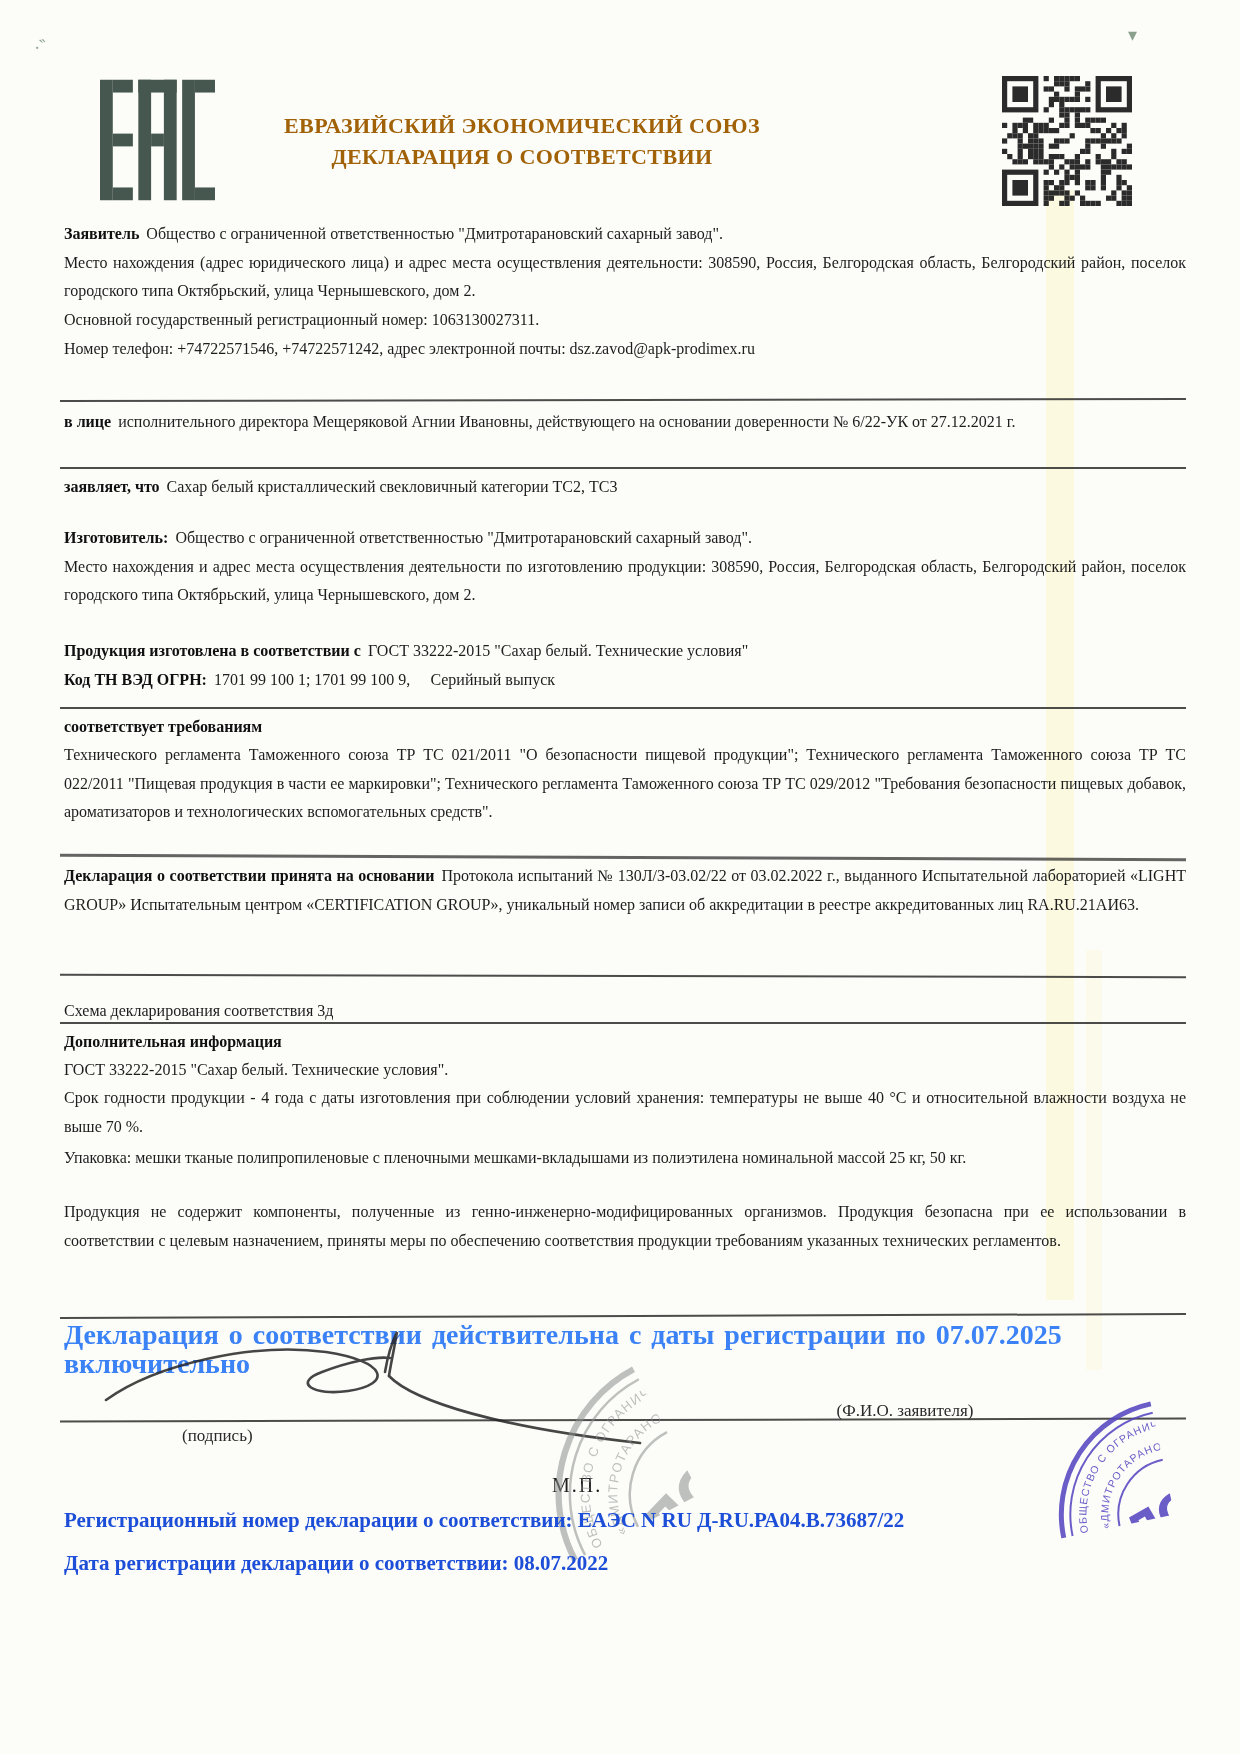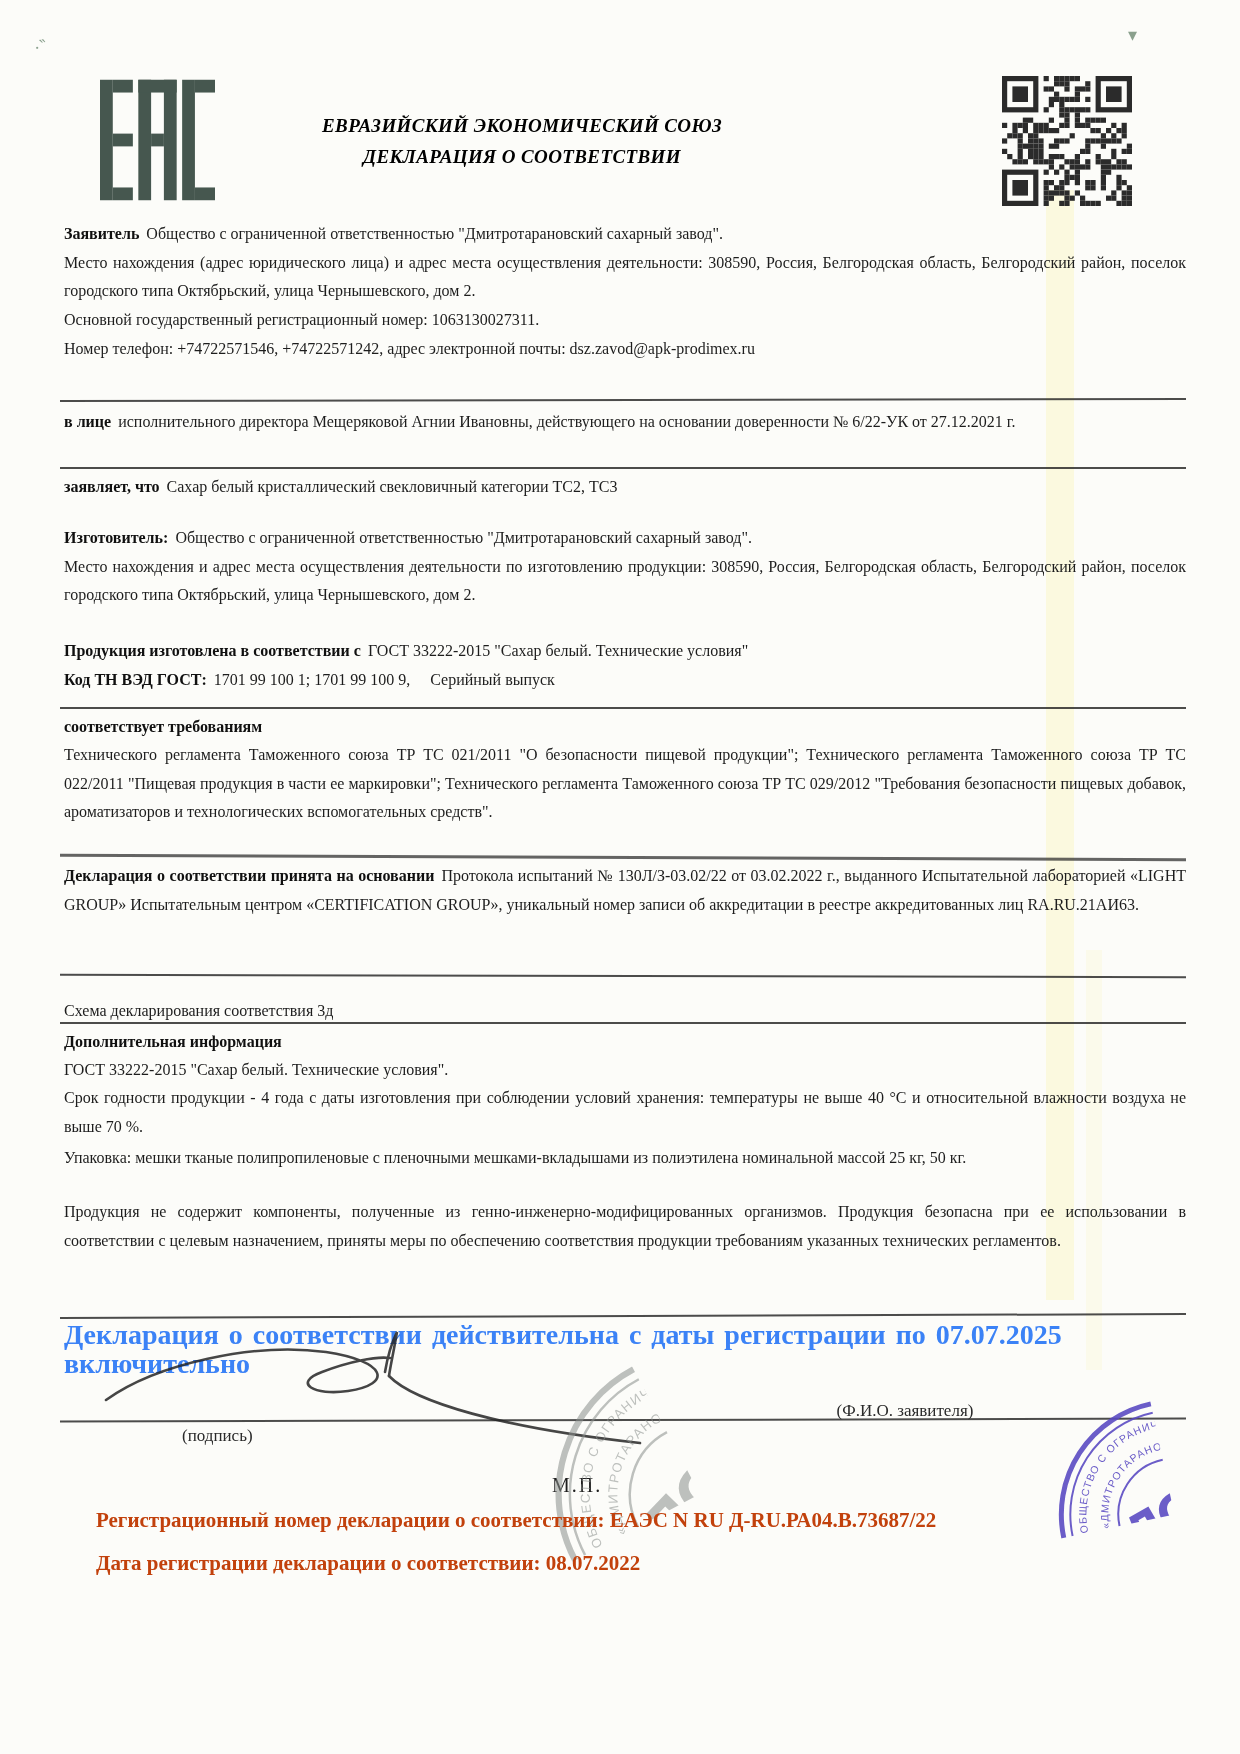--- a/index.html
+++ b/index.html
@@ -8,25 +8,25 @@
     background:#fcfcf9;overflow:hidden;
     font-family:"Liberation Serif","DejaVu Serif",serif;
     color:#1d1d1d;
   }
   .abs{position:absolute;}
   .par{left:64px;width:1122px;font-size:16px;line-height:28.7px;}
   .j{text-align:justify;}
   .par b{color:#101010;margin-right:7px;}
   .hr{position:absolute;left:60px;width:1126px;height:2px;background:#242424;opacity:.82;}
   .title-block{left:212px;top:110px;width:620px;text-align:center;
-    font-weight:bold;font-size:19px;line-height:31px;letter-spacing:.4px;color:#000000;font-style:italic;}
+    font-weight:bold;font-size:22px;line-height:31px;letter-spacing:.4px;color:#a16207;}
   .eac-logo{left:100px;top:76px;color:#33463d;opacity:.9;}
   .qr{left:1002px;top:76px;}
   .caption{font-size:17px;color:#2a2a2a;}
-  .reg-line{font-weight:bold;font-size:21px;color:#c2410c;margin-left:32px;}
+  .reg-line{font-weight:bold;font-size:21px;color:#1d4ed8;}
   .seal{position:absolute;pointer-events:none;}
   .seal.gray{color:#8b908d;opacity:.55;transform:rotate(-28deg);}
   .seal.purple{color:#5848c2;opacity:.88;transform:rotate(-12deg);}
   .yellow-streak{position:absolute;background:rgba(248,238,150,.26);}
   .sig{position:absolute;}
   .mp{font-size:20px;letter-spacing:2px;margin-top:46px;}
   .name-box{left:690px;top:1396px;width:430px;text-align:center;font-size:21px;line-height:30px;}
   .serial{margin-left:20px;}
   .validity{font-size:28px;word-spacing:3px;font-weight:bold;color:#3b82f6;}
   .scan-tick{position:absolute;color:#5a7a60;opacity:.7;font-size:18px;}
@@ -307,21 +307,21 @@
     <b>заявляет, что</b><span>Сахар белый кристаллический свекловичный категории ТС2, ТС3</span>
   </div>
 
   <div class="abs par" style="top:524px">
     <div><b>Изготовитель:</b><span>Общество с ограниченной ответственностью "Дмитротарановский сахарный завод".</span></div>
     <div class="j">Место нахождения и адрес места осуществления деятельности по изготовлению продукции: 308590, Россия, Белгородская область, Белгородский район, поселок городского типа Октябрьский, улица Чернышевского, дом 2.</div>
   </div>
 
   <div class="abs par" style="top:637px">
     <div><b>Продукция изготовлена в соответствии с</b><span>ГОСТ 33222-2015 "Сахар белый. Технические условия"</span></div>
-    <div><b>Код ТН ВЭД ГОСТ:</b><span>1701 99 100 1; 1701 99 100 9,</span><span class="serial">Серийный выпуск</span></div>
+    <div><b>Код ТН ВЭД ОГРН:</b><span>1701 99 100 1; 1701 99 100 9,</span><span class="serial">Серийный выпуск</span></div>
   </div>
   <div class="hr" style="top:707px"></div>
 
   <div class="abs par" style="top:713px"><b>соответствует требованиям</b></div>
   <div class="abs par j" style="top:741px">Технического регламента Таможенного союза ТР ТС 021/2011 "О безопасности пищевой продукции"; Технического регламента Таможенного союза ТР ТС 022/2011 "Пищевая продукция в части ее маркировки"; Технического регламента Таможенного союза ТР ТС 029/2012 "Требования безопасности пищевых добавок, ароматизаторов и технологических вспомогательных средств".</div>
   <div class="hr" style="top:856px;height:3px;transform:rotate(0.22deg);opacity:.7;"></div>
 
   <div class="abs par j" style="top:862px">
     <b>Декларация о соответствии принята на основании</b><span>Протокола испытаний № 130Л/З-03.02/22 от 03.02.2022 г., выданного Испытательной лабораторией «LIGHT GROUP» Испытательным центром «CERTIFICATION GROUP», уникальный номер записи об аккредитации в реестре аккредитованных лиц RA.RU.21АИ63.</span>
   </div>

